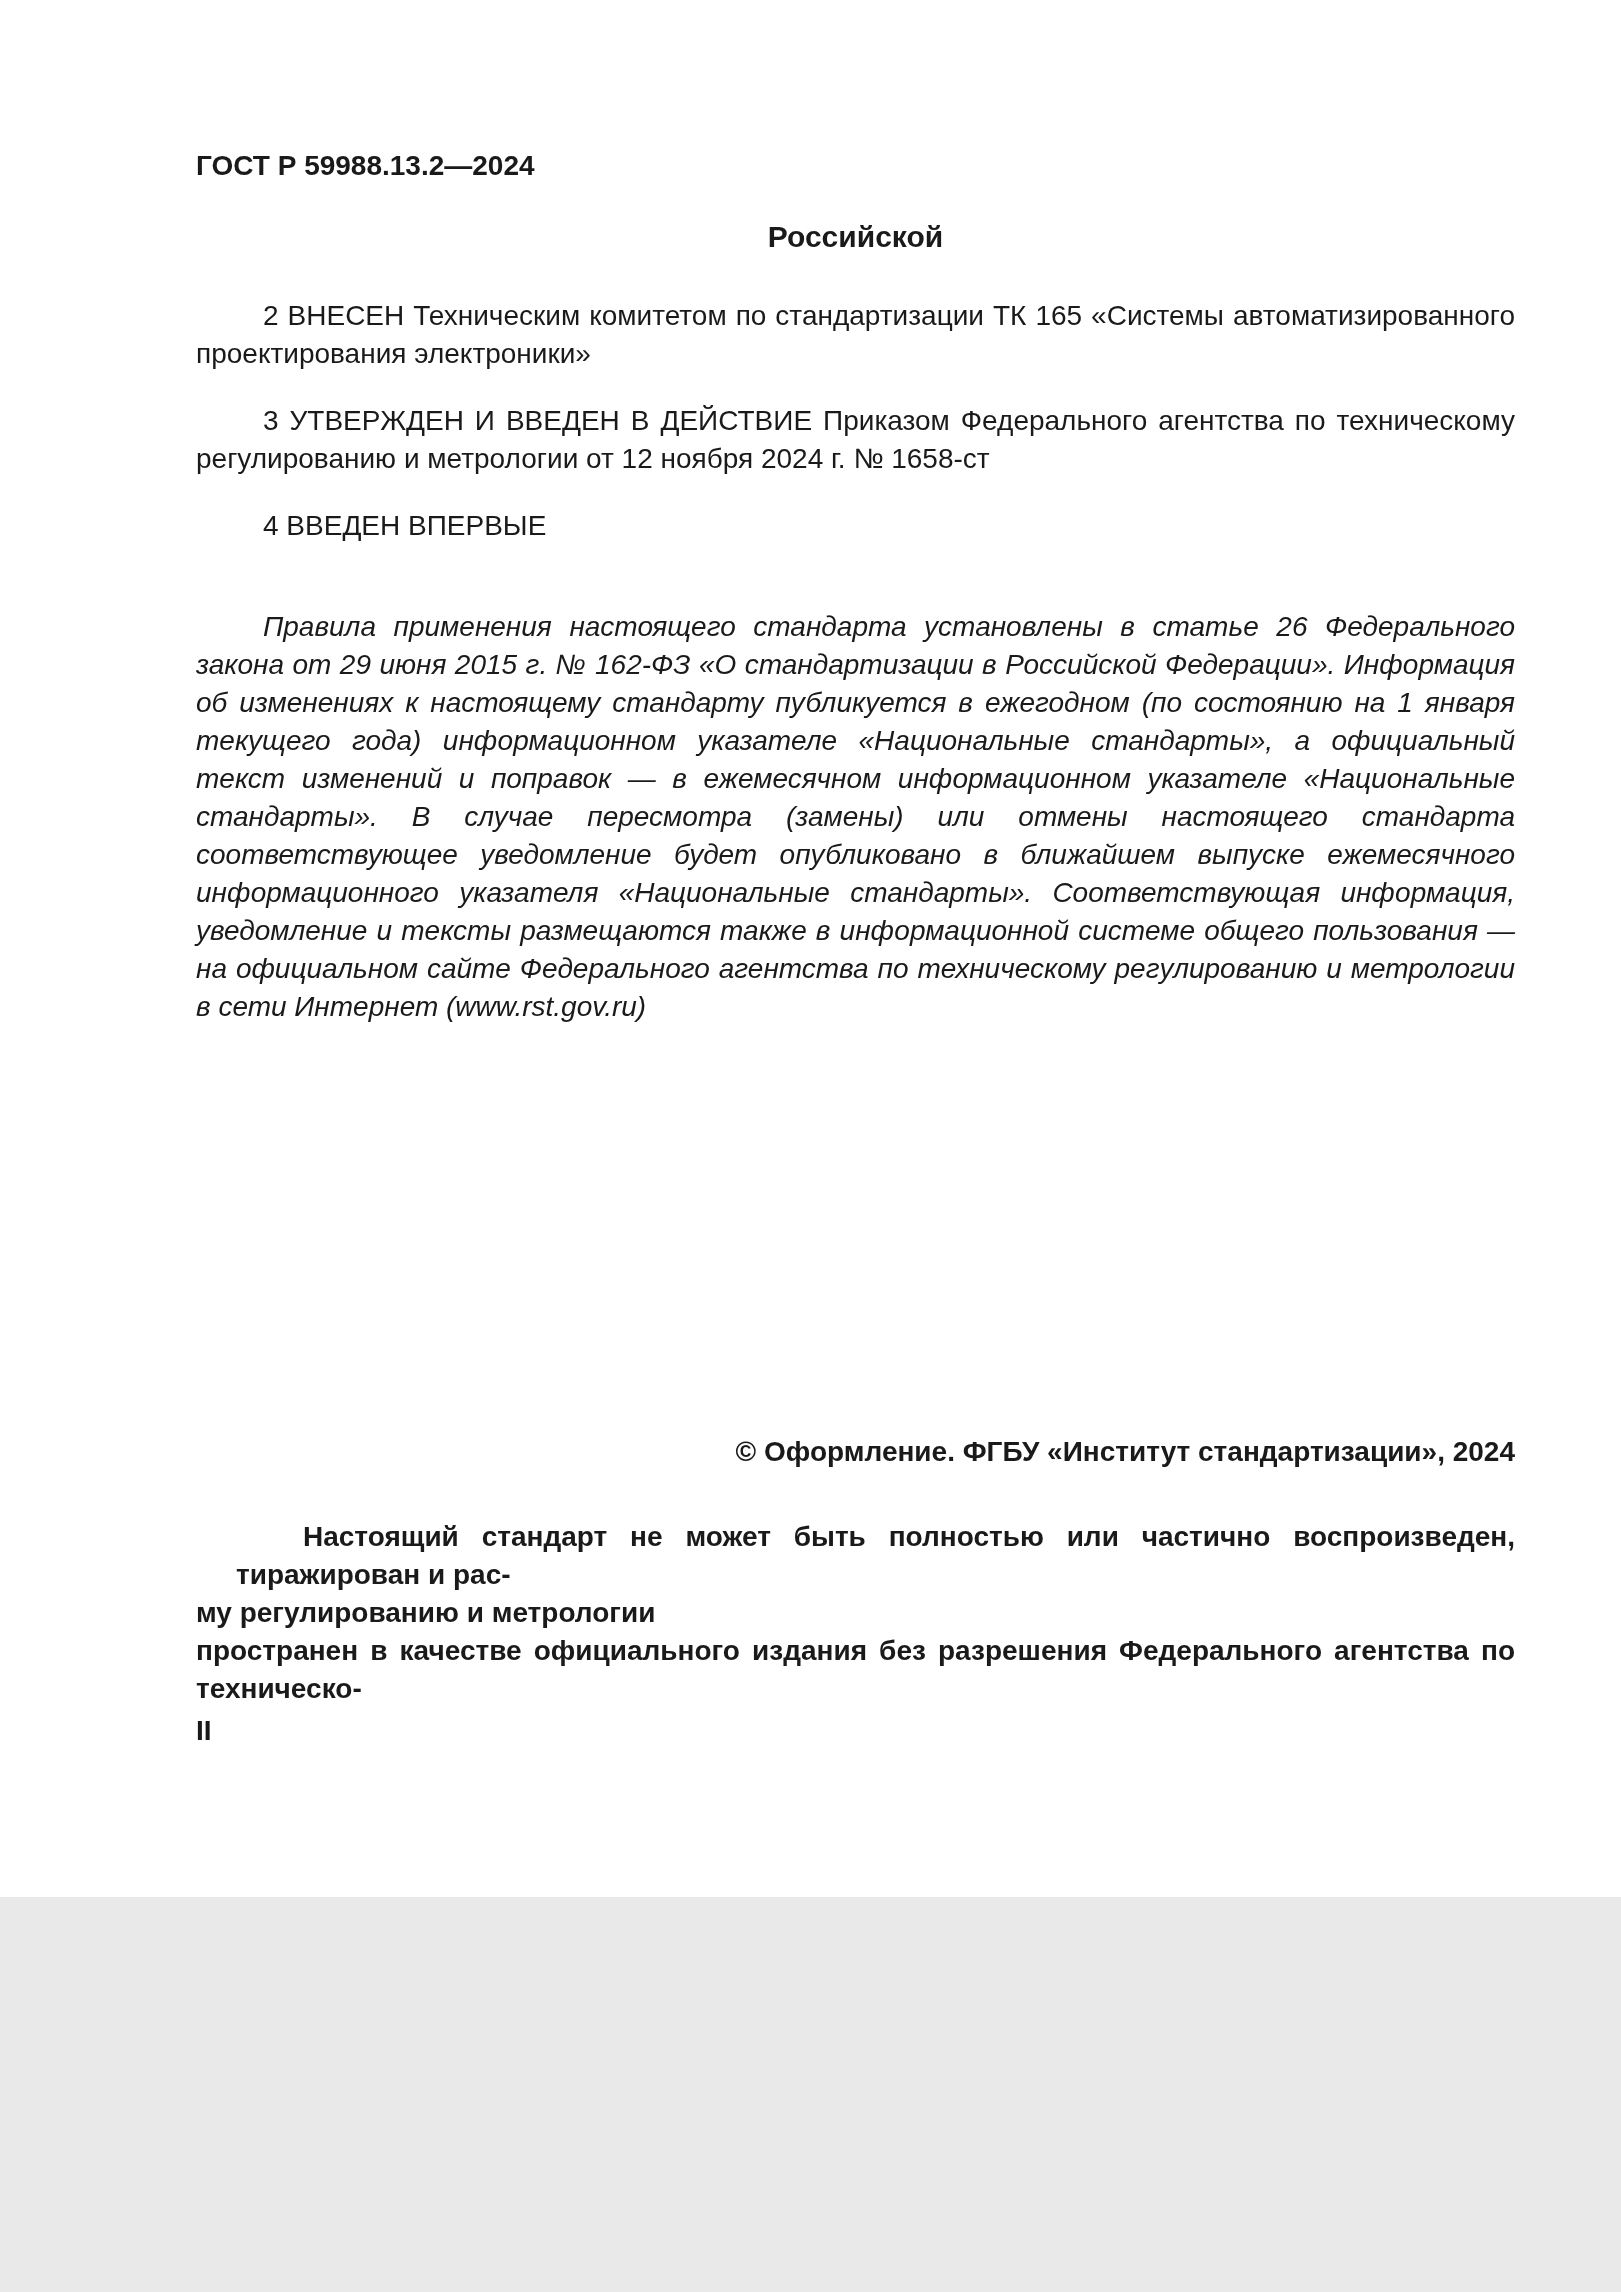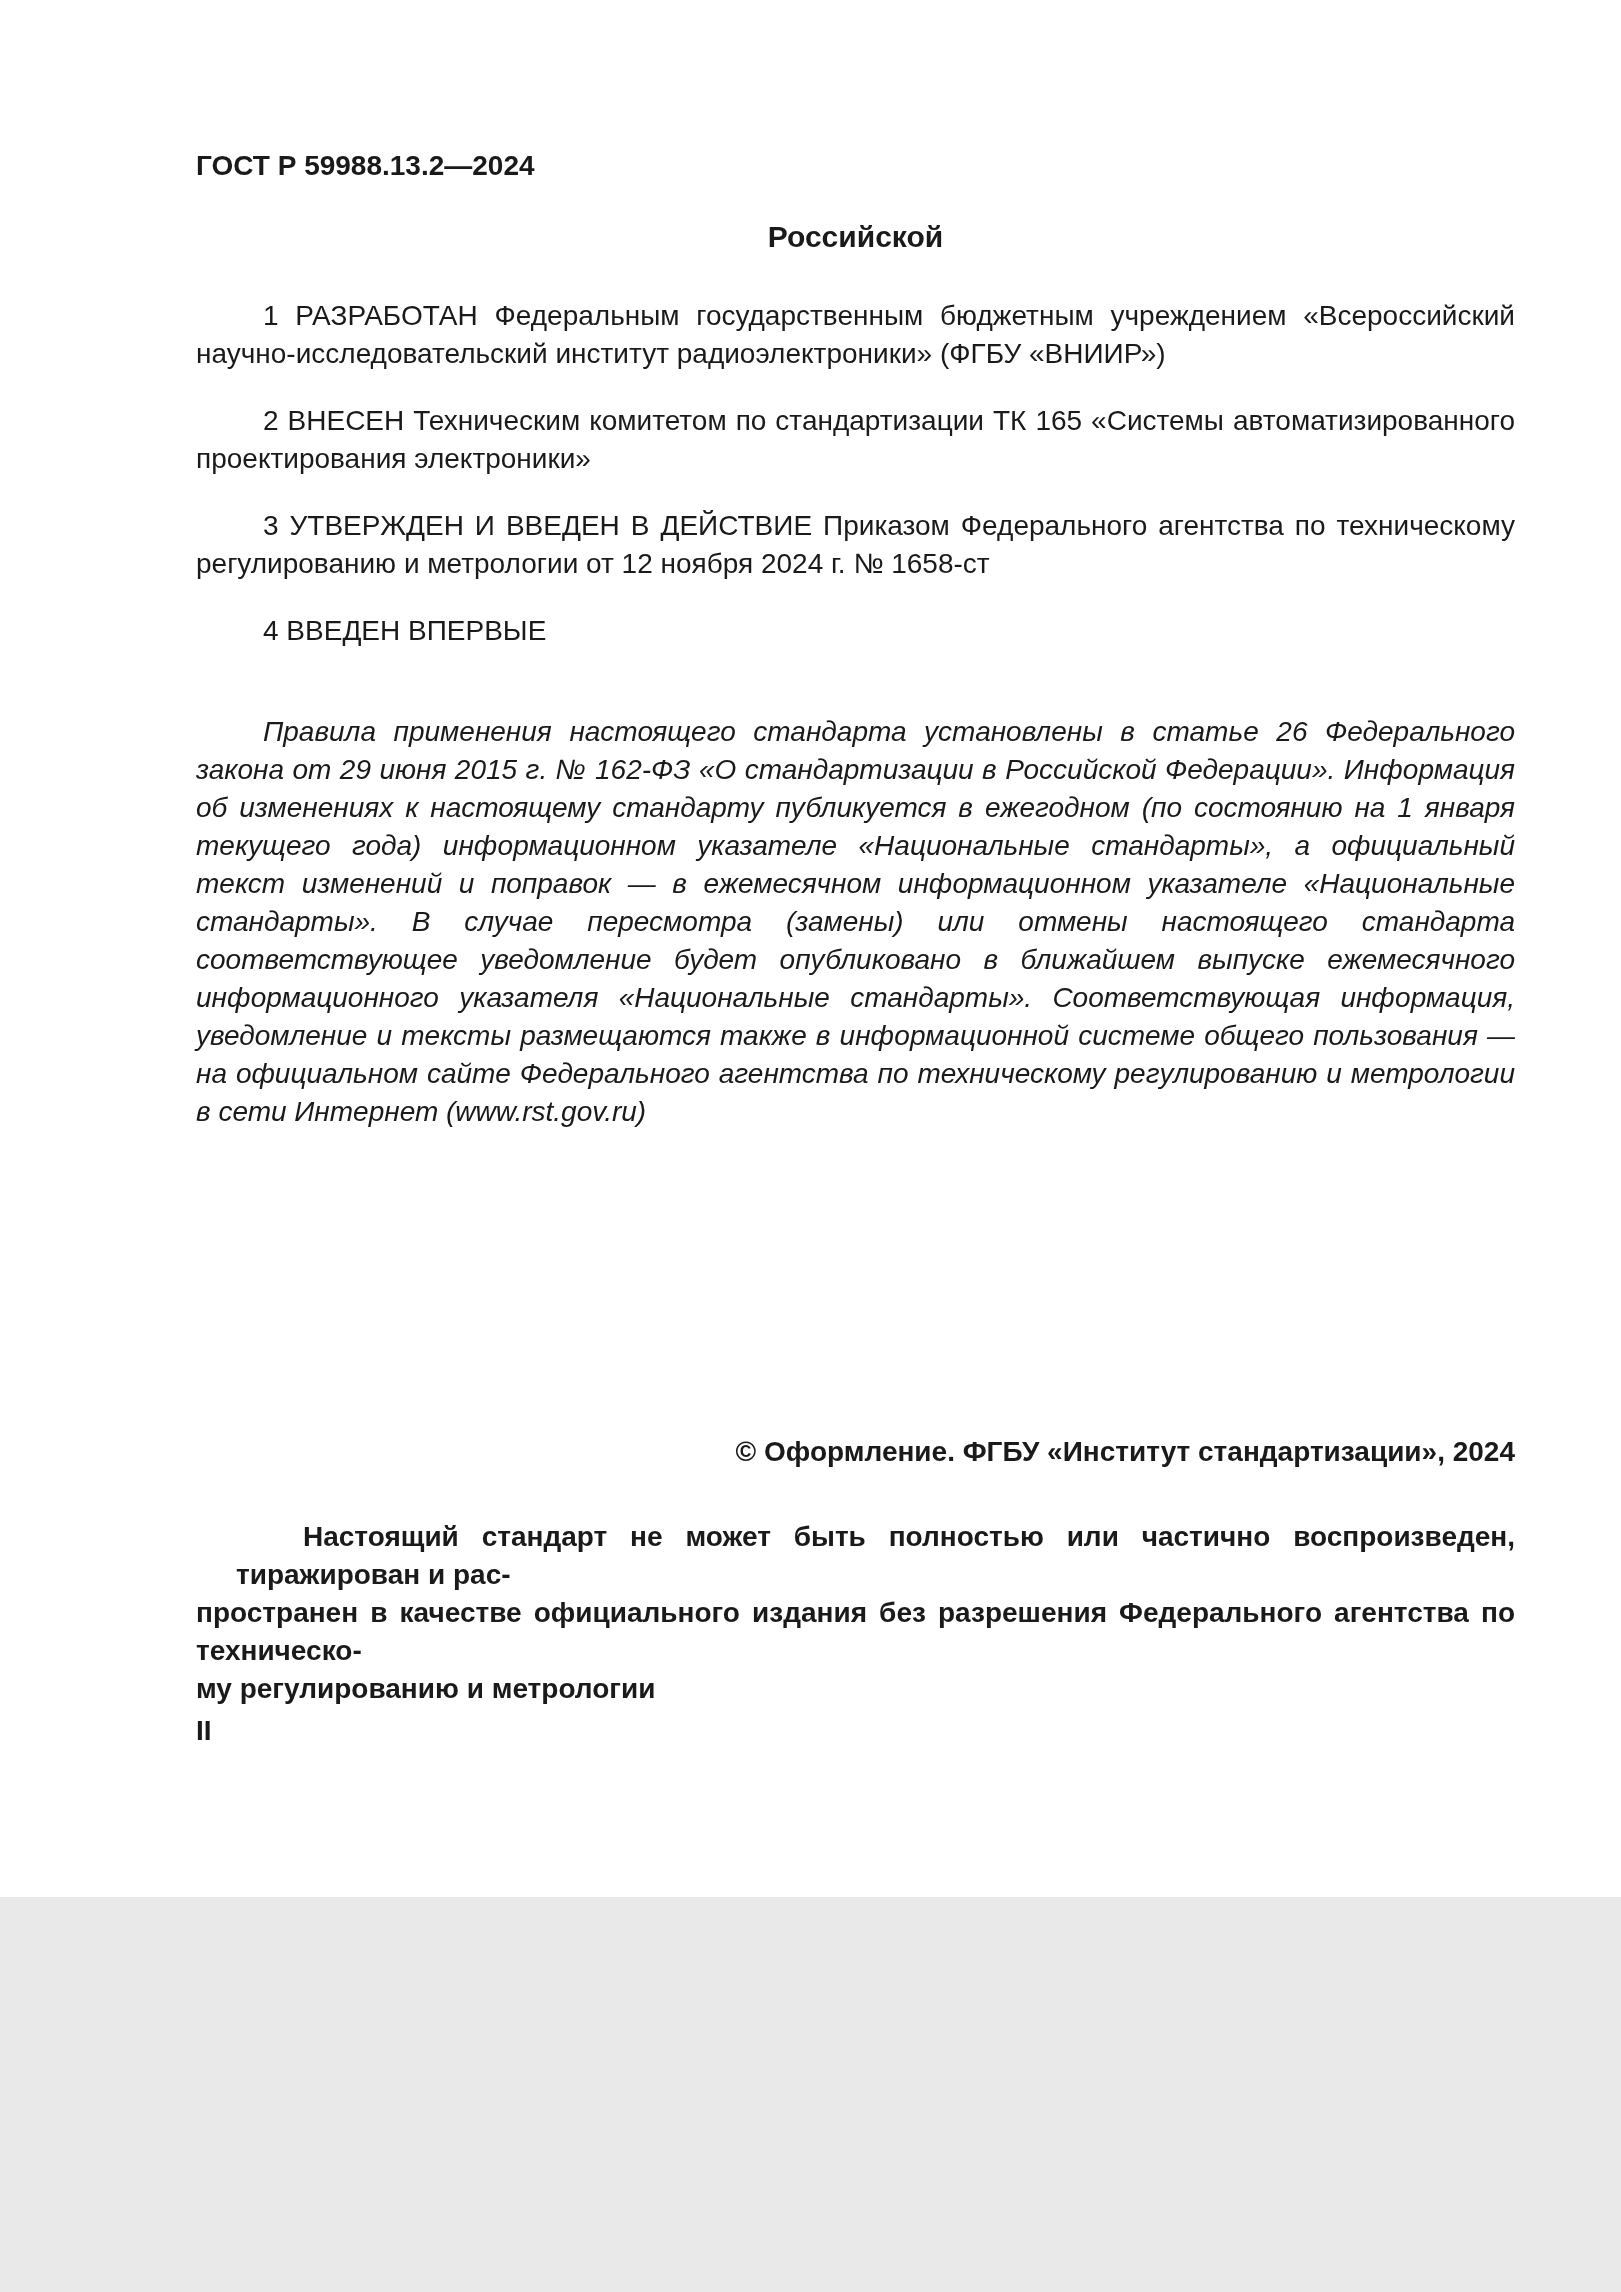--- a/index.html
+++ b/index.html
@@ -73,38 +73,37 @@
 </style>
 </head>
 <body>
 
 <div class="page">
 
   <div class="doc-code">ГОСТ Р 59988.13.2—2024</div>
 
   <div class="doc-title">Российской</div>
 
-  <p class="para">1 РАЗРАБОТАН Федеральным государственным бюджетным учреждением «Всероссийский научно-исследовательский институт радиоэлектроники» (ФГБУ «ВНИИР»)</p>
 
   <p class="para">2 ВНЕСЕН Техническим комитетом по стандартизации ТК 165 «Системы автоматизированного проектирования электроники»</p>
 
   <p class="para">3 УТВЕРЖДЕН И ВВЕДЕН В ДЕЙСТВИЕ Приказом Федерального агентства по техническому регулированию и метрологии от 12 ноября 2024 г. № 1658-ст</p>
 
   <p class="para">4 ВВЕДЕН ВПЕРВЫЕ</p>
 
   <div class="legal-note">Правила применения настоящего стандарта установлены в статье 26 Федерального закона от 29 июня 2015 г. № 162-ФЗ «О стандартизации в Российской Федерации». Информация об изменениях к настоящему стандарту публикуется в ежегодном (по состоянию на 1 января текущего года) информационном указателе «Национальные стандарты», а официальный текст изменений и поправок — в ежемесячном информационном указателе «Национальные стандарты». В случае пересмотра (замены) или отмены настоящего стандарта соответствующее уведомление будет опубликовано в ближайшем выпуске ежемесячного информационного указателя «Национальные стандарты». Соответствующая информация, уведомление и тексты размещаются также в информационной системе общего пользования — на официальном сайте Федерального агентства по техническому регулированию и метрологии в сети Интернет (www.rst.gov.ru)</div>
 
   <div class="bottom-block">
 
     <div class="copyright">©  Оформление. ФГБУ «Институт стандартизации», 2024</div>
 
     <div class="restriction">
       <span class="line first">Настоящий стандарт не может быть полностью или частично воспроизведен, тиражирован и рас-</span>
+      <span class="line">му регулированию и метрологии</span>
       <span class="line">пространен в качестве официального издания без разрешения Федерального агентства по техническо-</span>
-      <span class="line">му регулированию и метрологии</span>
     </div>
 
     <div class="page-number">II</div>
 
   </div>
 
 </div>
 
 
 </body></html>

